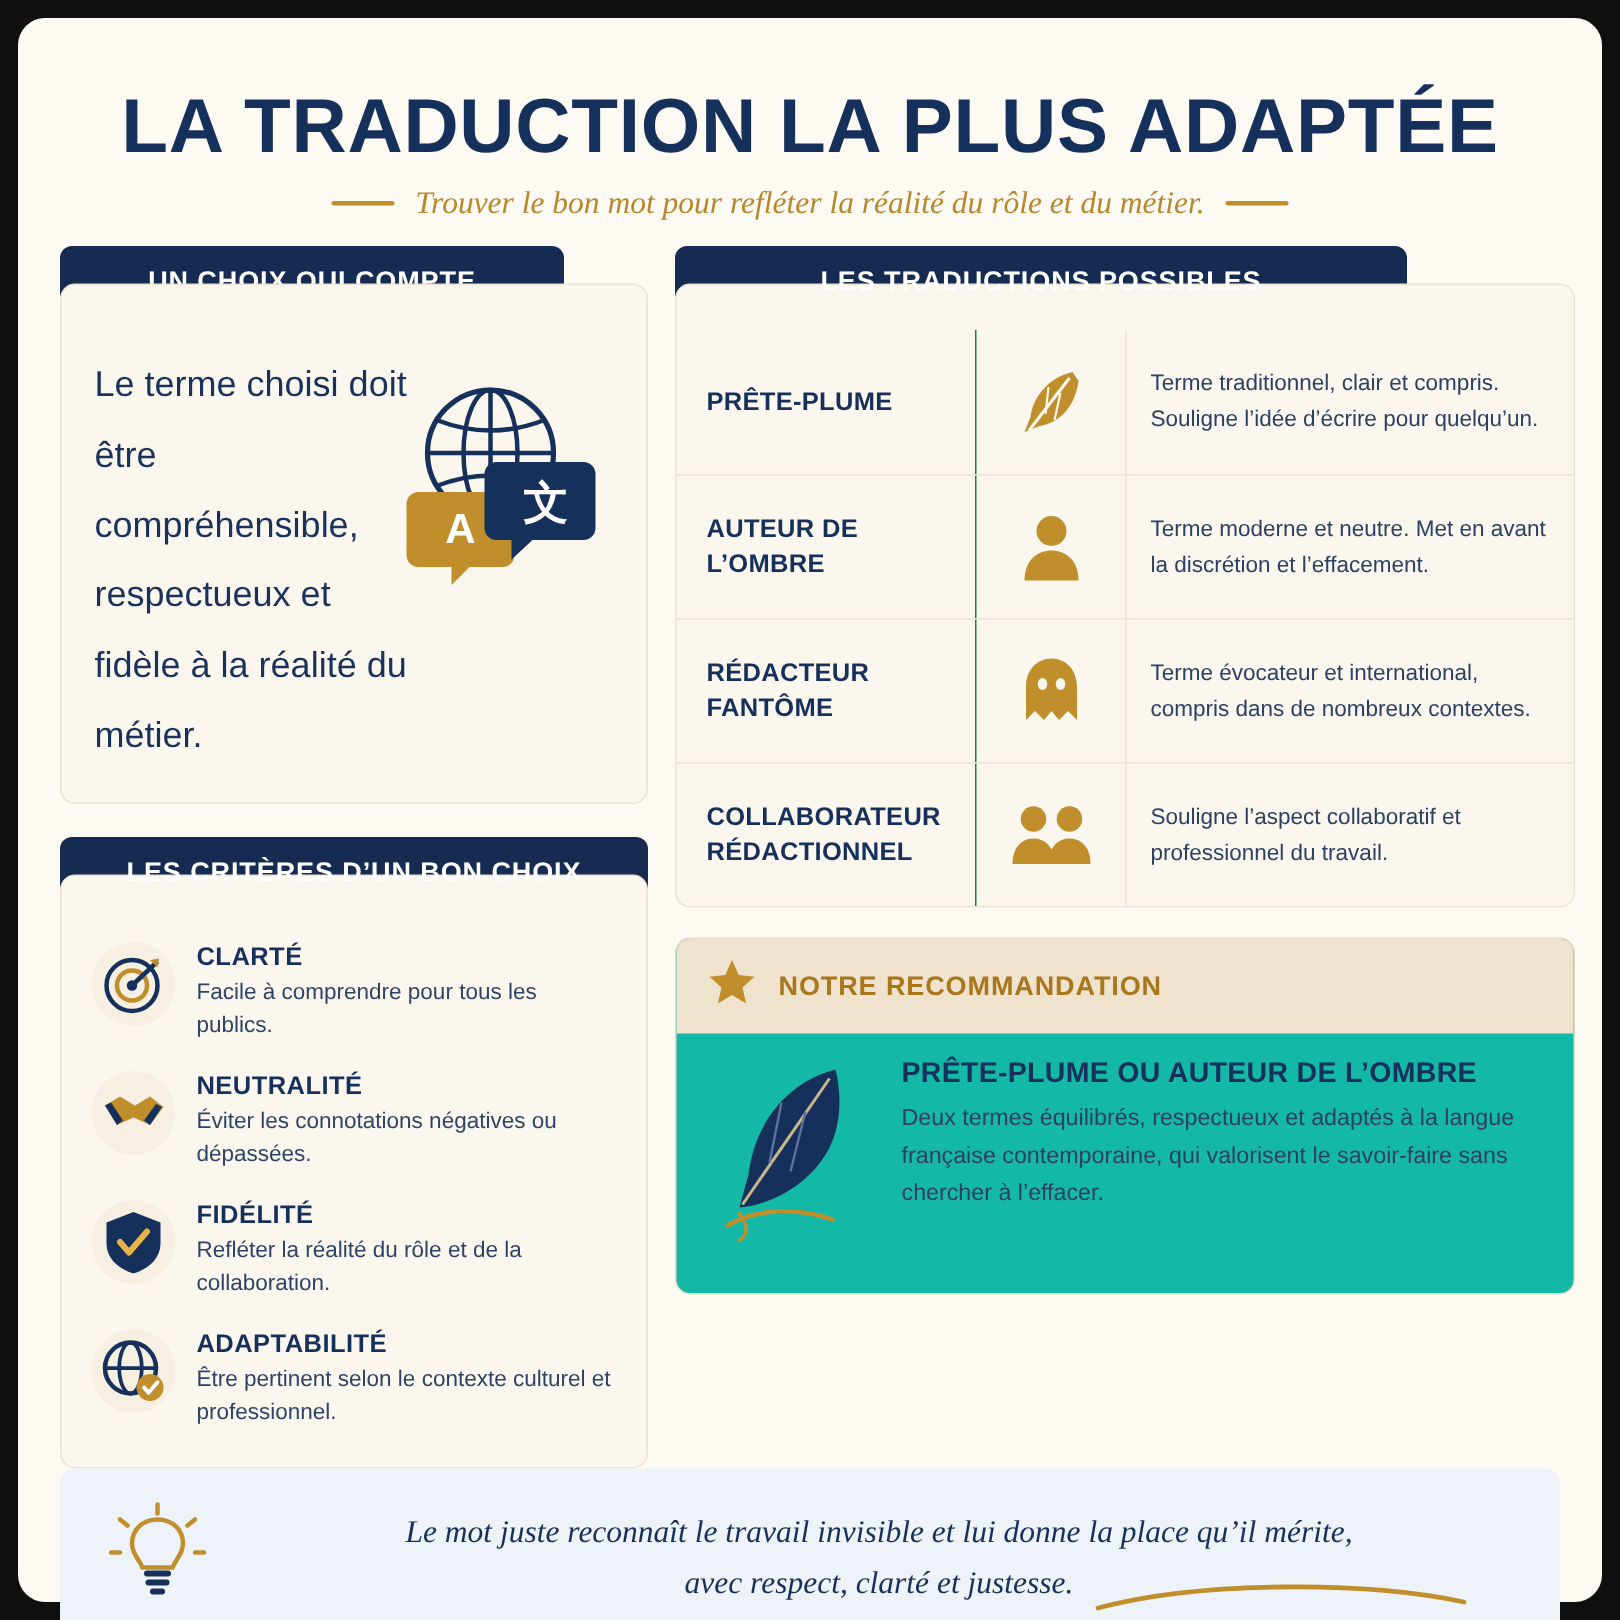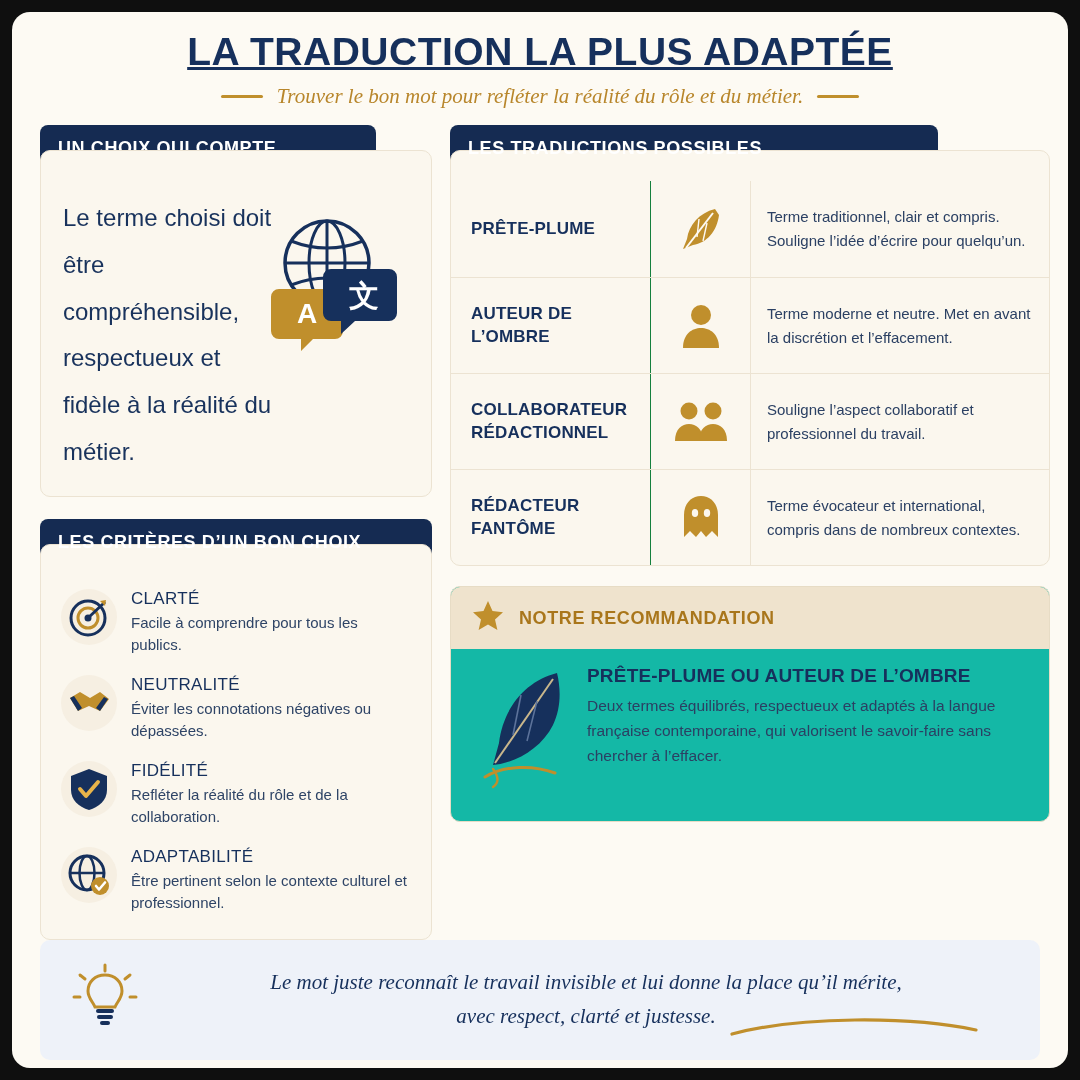--- a/index.html
+++ b/index.html
@@ -18,26 +18,25 @@
     width: 1056px; height: 1056px;
     background: #fdfaf3;
     border-radius: 18px;
     padding: 18px 28px 14px 28px;
   }
 
   
   .title {
     text-align: center;
     color: #16305c;
-    font-size: 39px;
+    font-size: 51px;
     font-weight: bold;
     letter-spacing: 0.5px;
-    margin-top: 0;
+    margin-top: 24px;
     font-family: "Liberation Sans", sans-serif;
-    text-decoration: underline;
   }
   .subtitle-row {
     display: flex;
     align-items: center;
     justify-content: center;
     gap: 14px;
     margin-top: 10px;
   }
   .subtitle-rule {
     width: 42px; height: 3px;
@@ -68,20 +67,21 @@
     border-radius: 10px;
   }
   .panel-head {
     background: #152b52;
     color: #ffffff;
     border-radius: 8px;
     font-size: 18px;
     font-weight: bold;
     letter-spacing: 0.6px;
     padding: 13px 18px;
+    text-align: center;
   }
   .head-left-narrow { width: 336px; }
 
   .card-choice {
     margin-top: -22px;
     padding: 44px 22px 20px 22px;
     min-height: 262px;
     position: relative;
   }
   .choice-text {
@@ -111,21 +111,21 @@
   .criterion:last-child { margin-bottom: 4px; }
   .crit-icon {
     width: 56px; height: 56px; flex: none;
     border-radius: 50%;
     background: #f6efe2;
     display: flex; align-items: center; justify-content: center;
   }
   .crit-title {
     color: #16305c;
     font-size: 17px;
-    font-weight: normal;
+    font-weight: bold;
     letter-spacing: 0.3px;
     margin-bottom: 3px;
   }
   .crit-desc {
     color: #2e4466;
     font-size: 15px;
     line-height: 1.5;
   }
 
   
@@ -184,21 +184,21 @@
     padding: 12px 20px;
   }
   .reco-head-title {
     color: #a9761b;
     font-weight: bold;
     font-size: 18px;
     letter-spacing: 0.6px;
   }
   .reco-body {
     display: flex;
-    gap: 0;
+    gap: 14px;
     padding: 16px 20px 20px 18px;
   }
   .reco-text-title {
     color: #16305c;
     font-size: 19px;
     font-weight: bold;
     margin-bottom: 6px;
     letter-spacing: 0.2px;
   }
   .reco-text {
@@ -360,42 +360,42 @@
           <div class="tcell-icon">
             <svg width="42" height="48" viewBox="0 0 42 48">
               <circle cx="21" cy="13" r="10" fill="#c08f2c"></circle>
               <path d="M3 46 C3 32 12 26 21 26 C30 26 39 32 39 46 Z" fill="#c08f2c"></path>
             </svg>
           </div>
           <div class="tcell-desc">Terme moderne et neutre. Met en avant la discrétion et l’effacement.</div>
         </div>
 
         <div class="trow">
+          <div class="tcell-term">RÉDACTEUR FANTÔME</div>
+          <div class="tcell-icon">
+            <svg width="46" height="50" viewBox="0 0 46 50">
+              <path d="M23 3 C33 3 40 11 40 22 V44 L34 38 L28 44 L23 38 L18 44 L12 38 L6 44 V22 C6 11 13 3 23 3 Z" fill="#c08f2c"></path>
+              <ellipse cx="17" cy="20" rx="3.2" ry="4" fill="#fbf7ee"></ellipse>
+              <ellipse cx="29" cy="20" rx="3.2" ry="4" fill="#fbf7ee"></ellipse>
+            </svg>
+          </div>
+          <div class="tcell-desc">Terme évocateur et international, compris dans de nombreux contextes.</div>
+        </div>
+
+        <div class="trow">
           <div class="tcell-term">COLLABORATEUR RÉDACTIONNEL</div>
           <div class="tcell-icon">
             <svg width="56" height="46" viewBox="0 0 56 46">
               <circle cx="16" cy="12" r="8.5" fill="#c08f2c"></circle>
               <path d="M2 42 C2 30 9 25 16 25 C23 25 30 30 30 42 Z" fill="#c08f2c"></path>
               <circle cx="40" cy="12" r="8.5" fill="#c08f2c"></circle>
               <path d="M26 42 C26 30 33 25 40 25 C47 25 54 30 54 42 Z" fill="#c08f2c"></path>
             </svg>
           </div>
           <div class="tcell-desc">Souligne l’aspect collaboratif et professionnel du travail.</div>
-        </div>
-
-        <div class="trow">
-          <div class="tcell-term">RÉDACTEUR FANTÔME</div>
-          <div class="tcell-icon">
-            <svg width="46" height="50" viewBox="0 0 46 50">
-              <path d="M23 3 C33 3 40 11 40 22 V44 L34 38 L28 44 L23 38 L18 44 L12 38 L6 44 V22 C6 11 13 3 23 3 Z" fill="#c08f2c"></path>
-              <ellipse cx="17" cy="20" rx="3.2" ry="4" fill="#fbf7ee"></ellipse>
-              <ellipse cx="29" cy="20" rx="3.2" ry="4" fill="#fbf7ee"></ellipse>
-            </svg>
-          </div>
-          <div class="tcell-desc">Terme évocateur et international, compris dans de nombreux contextes.</div>
         </div>
 
       </div>
 
       <div class="reco">
         <div class="reco-head">
           <span>
             <svg width="34" height="34" viewBox="0 0 34 34">
               <path d="M17 2 L21.5 12 L32 13.2 L24 20.4 L26.4 31 L17 25.4 L7.6 31 L10 20.4 L2 13.2 L12.5 12 Z" fill="#c08f2c"></path>
             </svg>

